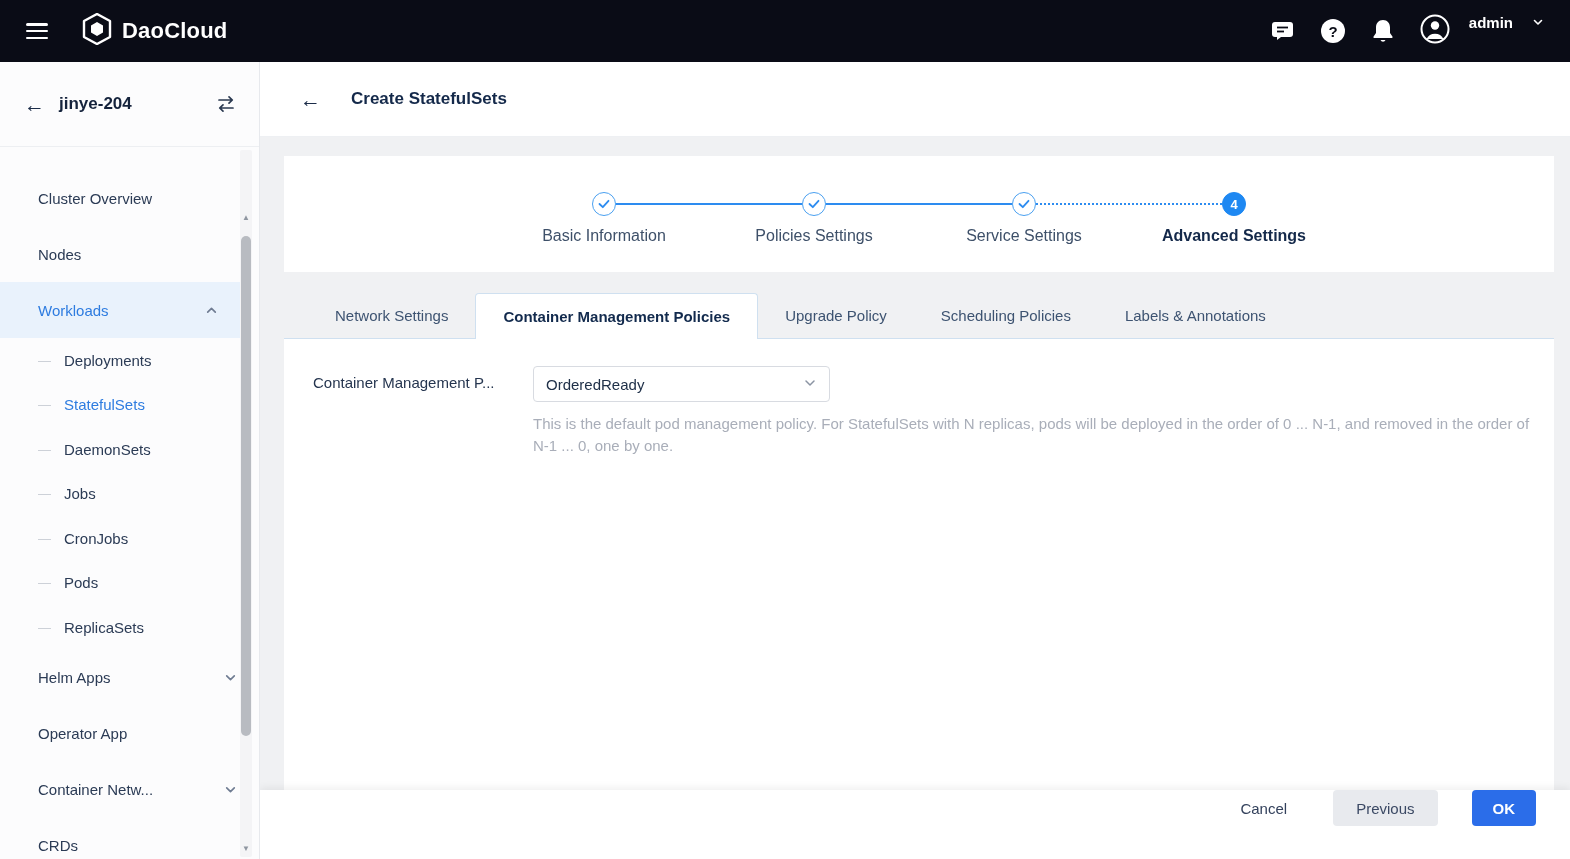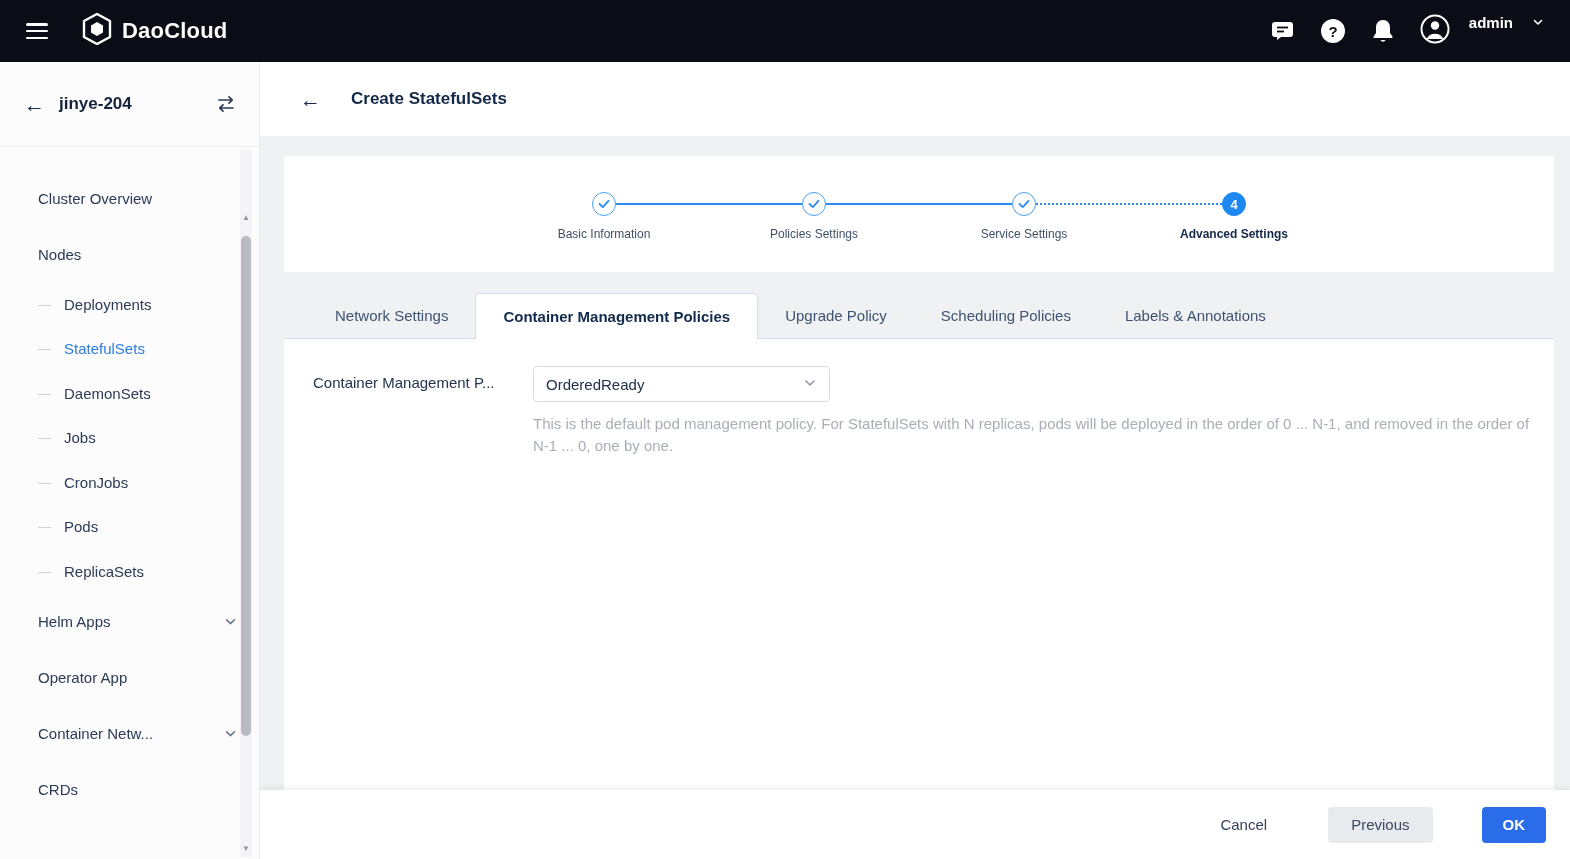--- a/index.html
+++ b/index.html
@@ -44,40 +44,40 @@
   .ph-back { font-size:21px; color:#1b2c48; cursor:pointer; line-height:1; }
   .ph-title { margin-left:30px; font-size:17px; font-weight:700; color:#14294a; }
 
   .content { position:absolute; top:75px; left:0; right:0; bottom:69px; background:#f0f1f3; padding:19px 16px 0 24px; display:flex; flex-direction:column; }
 
   
   .stepper-card { background:#fff; height:116px; flex:0 0 116px; display:flex; align-items:flex-start; justify-content:center; padding-top:36px; }
   .step { position:relative; width:24px; height:24px; flex:0 0 24px; }
   .step-circle { width:24px; height:24px; border-radius:50%; border:1.5px solid #4aa0f0; background:#fff; display:flex; align-items:center; justify-content:center; }
   .step.current .step-circle { background:#1e88f2; border-color:#1e88f2; color:#fff; font-size:13px; font-weight:700; }
-  .step-label { position:absolute; top:35px; left:50%; transform:translateX(-50%); white-space:nowrap; font-size:12px; color:#3e5069;text-align:right; }
+  .step-label { position:absolute; top:35px; left:50%; transform:translateX(-50%); white-space:nowrap; font-size:16px; color:#3e5069;text-align:right; }
   .step.current .step-label { color:#14294a; font-weight:600; }
   .connector { width:186px; height:0; border-top:2px solid #2d8cf0; margin-top:11px; }
   .connector.dotted { border-top-style:dotted; border-top-color:#2d8cf0; }
 
   
   .tabs-row { margin-top:21px; height:46px; flex:0 0 46px; display:flex; align-items:stretch; border-bottom:1px solid #cfe0f0; padding-left:24px; }
   .tab { display:flex; align-items:center; padding:0 27px; font-size:15px; color:#3d5371; cursor:pointer; white-space:nowrap; }
   .tab.active { background:#fff; border:1px solid #cfe0f0; border-bottom:none; border-radius:4px 4px 0 0; margin-bottom:-1px; font-weight:700; color:#122a4d; }
 
   
   .tab-content { background:#fff; flex:1; padding:27px 20px 0 29px; display:flex; align-items:flex-start; }
   .form-label { width:204px; flex:0 0 204px; margin-top:8px; font-size:15px; color:#25354f; white-space:nowrap; overflow:hidden; }
   .form-field { margin-left:16px; flex:1; }
   .select { width:297px; height:36px; border:1px solid #d8dbe1; border-radius:4px; background:#fff; display:flex; align-items:center; padding:0 12px; font-size:15px; color:#203149; cursor:pointer; }
   .select .sel-val { flex:1; }
   .help-text { margin-top:11px; max-width:1004px; font-size:15px; line-height:21.5px; color:#a9aeb9; }
 
   
-  .footer { position:absolute; left:0; right:0; bottom:0; height:69px; background:#fff; box-shadow:0 -2px 8px rgba(0,0,0,.07); display:flex; align-items:center; justify-content:flex-end; padding-right:24px; gap:29px; }
+  .footer { position:absolute; left:0; right:0; bottom:0; height:69px; background:#fff; box-shadow:0 -2px 8px rgba(0,0,0,.07); display:flex; justify-content:flex-end; padding-right:34px; gap:14px; }
   .btn { height:36px; border:none; border-radius:4px; font-size:15px; font-family:inherit; cursor:pointer; }
   .btn-text { background:transparent; color:#33415c; padding:0 14px; margin-right:18px; }
   .btn-secondary { background:#e8eaee; color:#3b4964; padding:0 23px; }
   .btn-primary { background:#2b6de9; color:#fff; padding:0 21px; font-weight:600;margin-left:20px; }
 </style>
 </head>
 <body>
 
 <header class="topbar">
   <div class="hamburger">
@@ -145,20 +145,28 @@
     </span>
   </div>
 
   <nav class="sb-nav">
     <div class="sb-item">
         <span class="lbl">Cluster Overview</span>
       </div>
     <div class="sb-item">
         <span class="lbl">Nodes</span>
       </div>
+    <div class="sb-item active">
+      <span class="lbl">Workloads</span>
+      <span class="chev up">
+          <svg width="13" height="13" viewBox="0 0 12 12">
+            <path d="M2.5 4.5l3.5 3.5 3.5-3.5" stroke="#6f7c92" stroke-width="1.5" fill="none" stroke-linecap="round" stroke-linejoin="round"></path>
+          </svg>
+        </span>
+    </div>
     <div class="sb-sub">
         <span class="dash">—</span>
         <span>Deployments</span>
       </div>
     <div class="sb-sub active">
         <span class="dash">—</span>
         <span>StatefulSets</span>
       </div>
     <div class="sb-sub">
         <span class="dash">—</span>

